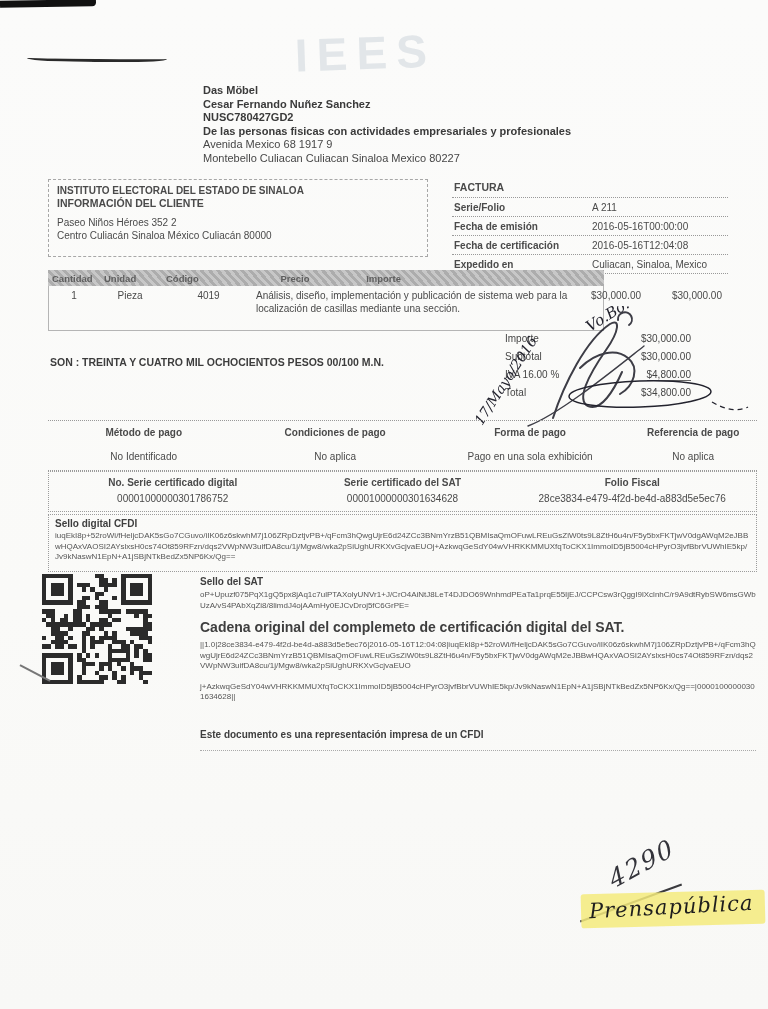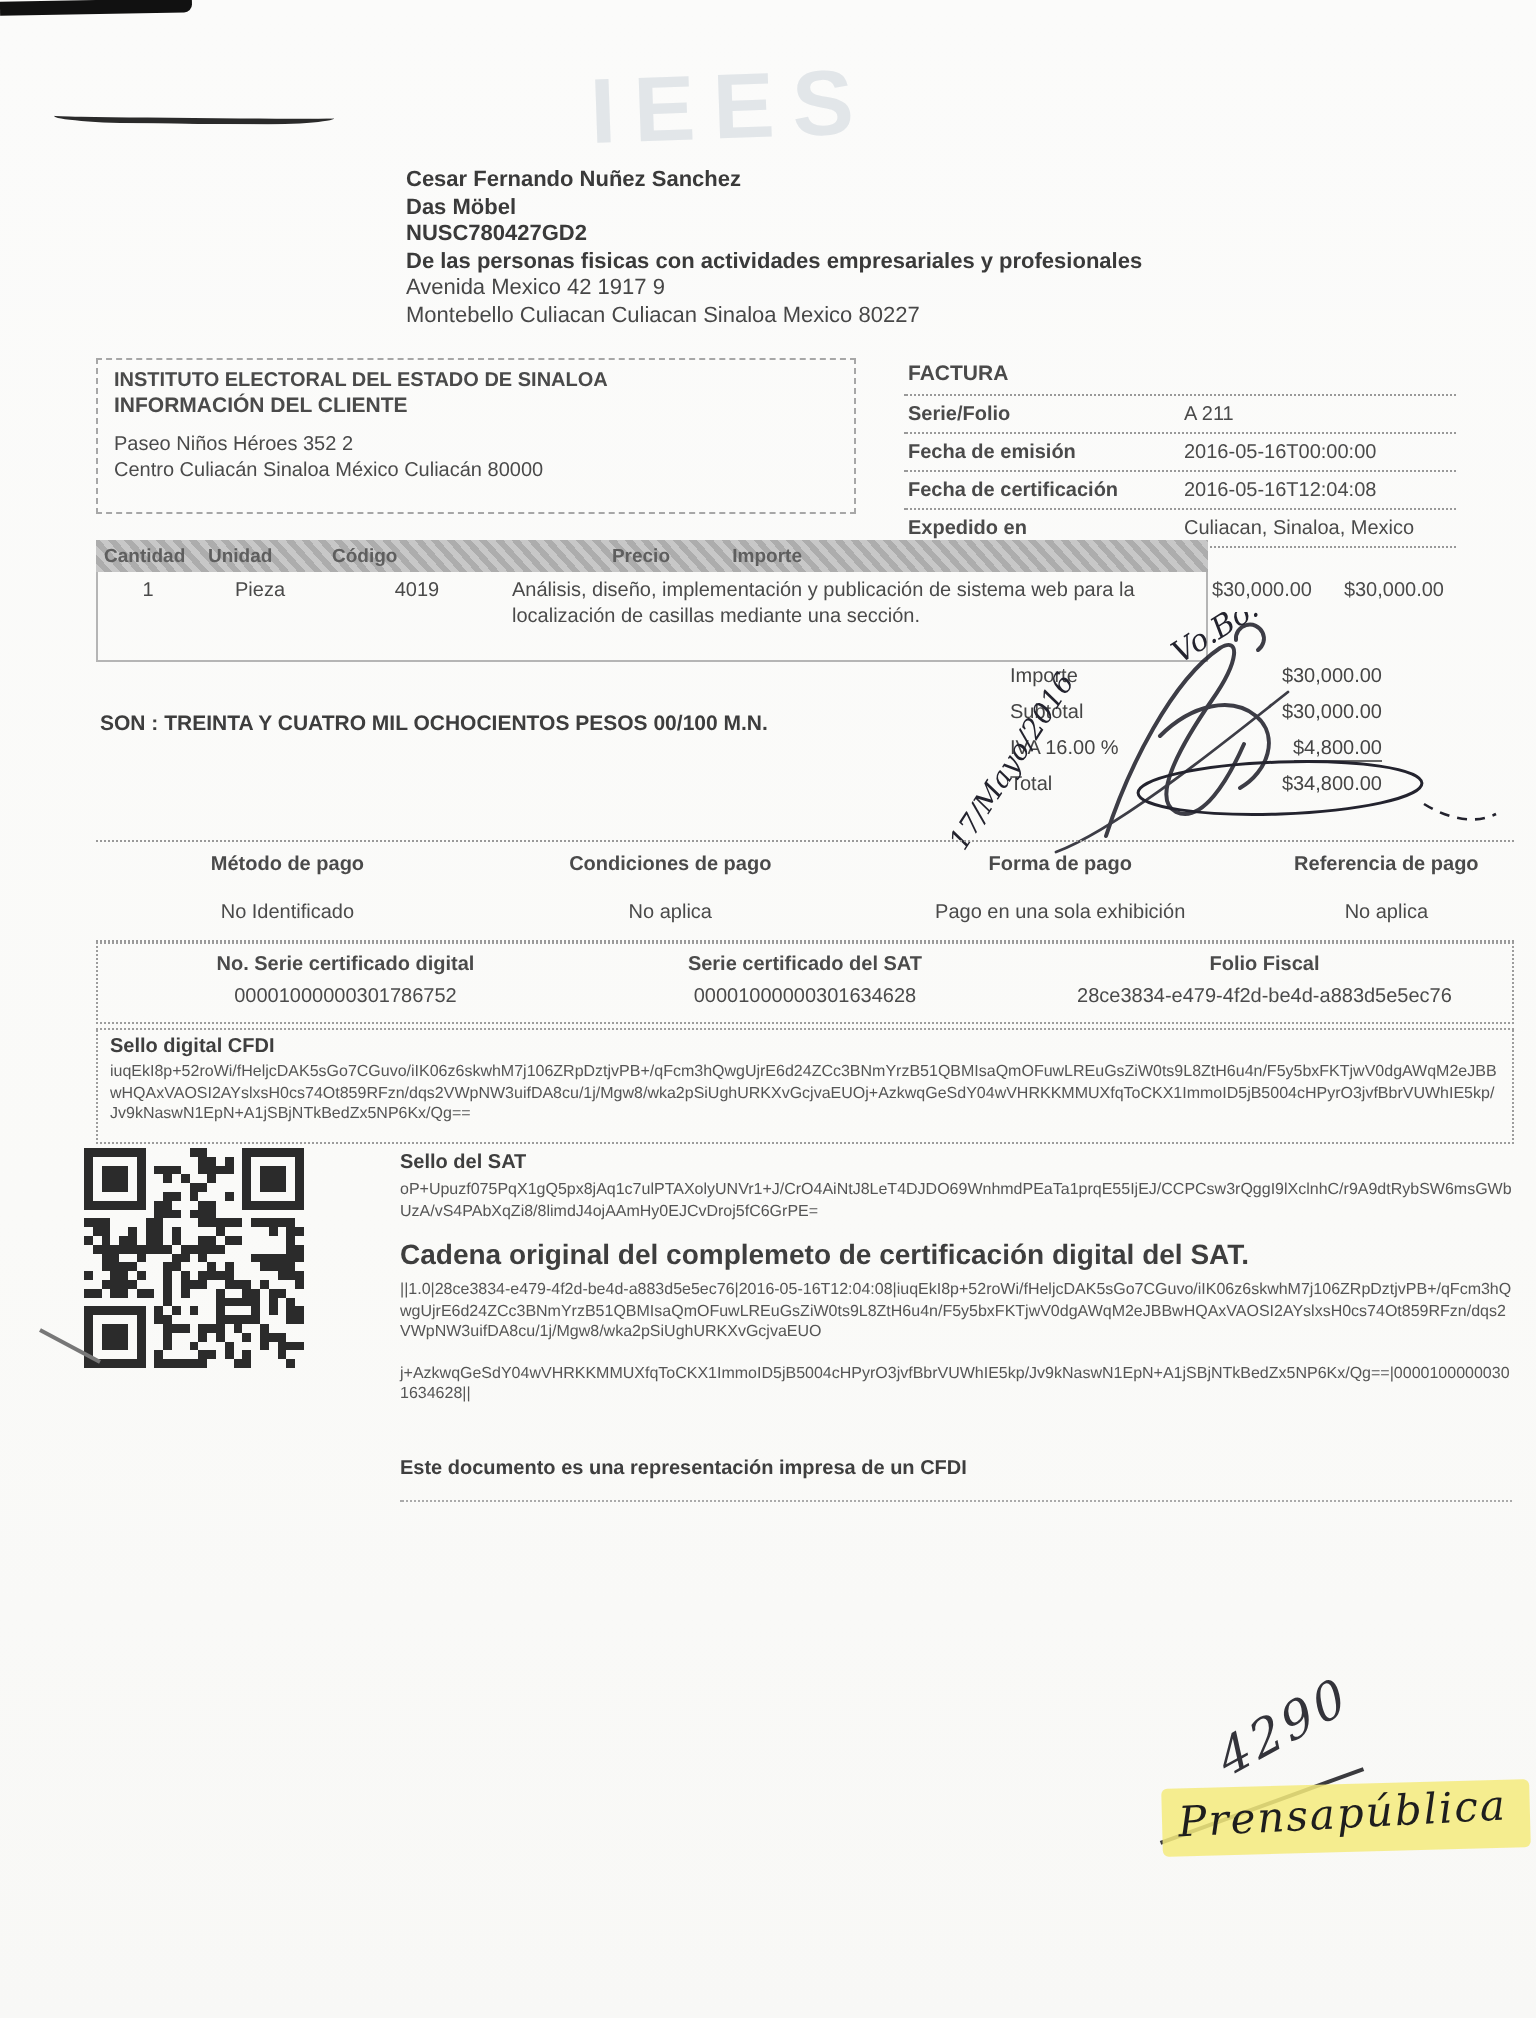--- a/index.html
+++ b/index.html
@@ -28,21 +28,21 @@
   .inv-row .lbl{font-weight:bold;width:138px;flex:none;}
 
   
   .items{left:48px;top:270px;width:556px;font-size:10px;}
   .items .hdr{display:flex;height:16px;align-items:center;background:#b8b8b8;background-image:repeating-linear-gradient(48deg,rgba(255,255,255,.22) 0 3px,rgba(90,90,90,.12) 3px 6px);color:#5e5e5e;font-weight:bold;font-size:9.5px;}
   .items .bdy{display:flex;border:1px solid #b5b5b5;border-top:none;min-height:45px;box-sizing:border-box;padding-top:4px;color:#4a4a4a;}
   .c-qty{width:50px;flex:none;text-align:center;}
   .c-unit{width:62px;flex:none;text-align:center;}
   .c-code{width:95px;flex:none;text-align:center;}
   .c-desc{width:320px;flex:none;text-align:left;line-height:12.5px;}
-  .c-price{width:80px;flex:none;text-align:right;}
+  .c-price{width:80px;flex:none;text-align:center;}
   .c-amt{width:66px;flex:none;text-align:right;padding-right:4px;}
   .hdr .c-qty,.hdr .c-unit,.hdr .c-code,.hdr .c-desc{text-align:left;padding-left:6px;box-sizing:border-box;}
   .hdr .c-qty{padding-left:4px;}
 
   
   .words{left:50px;top:356px;font-size:10.5px;font-weight:bold;color:#3d3d3d;}
   .totals{left:505px;top:333px;width:186px;font-size:10px;color:#454545;}
   .tot-row{display:flex;justify-content:space-between;height:18px;align-items:flex-start;}
   .tot-row .tval{text-align:right;}
   .tot-row.iva .tval{border-bottom:1px solid #666;}
@@ -86,25 +86,25 @@
 </head>
 <body>
 
 <div class="page">
 
   <div class="abs corner-mark"></div>
   <div class="abs corner-line"></div>
   <div class="abs watermark">IEES</div>
 
   <div class="abs emitter">
+    <div class="b">Das Möbel</div>
     <div class="b">Cesar Fernando Nuñez Sanchez</div>
-    <div class="b">Das Möbel</div>
     <div class="b">NUSC780427GD2</div>
     <div class="b">De las personas fisicas con actividades empresariales y profesionales</div>
-    <div>Avenida Mexico 42 1917 9</div>
+    <div>Avenida Mexico 68 1917 9</div>
     <div>Montebello Culiacan Culiacan Sinaloa Mexico 80227</div>
   </div>
 
   <div class="abs client-box">
     <div class="b">INSTITUTO ELECTORAL DEL ESTADO DE SINALOA</div>
     <div class="b title">INFORMACIÓN DEL CLIENTE</div>
     <div>Paseo Niños Héroes 352 2</div>
     <div>Centro Culiacán Sinaloa México Culiacán 80000</div>
   </div>
 

